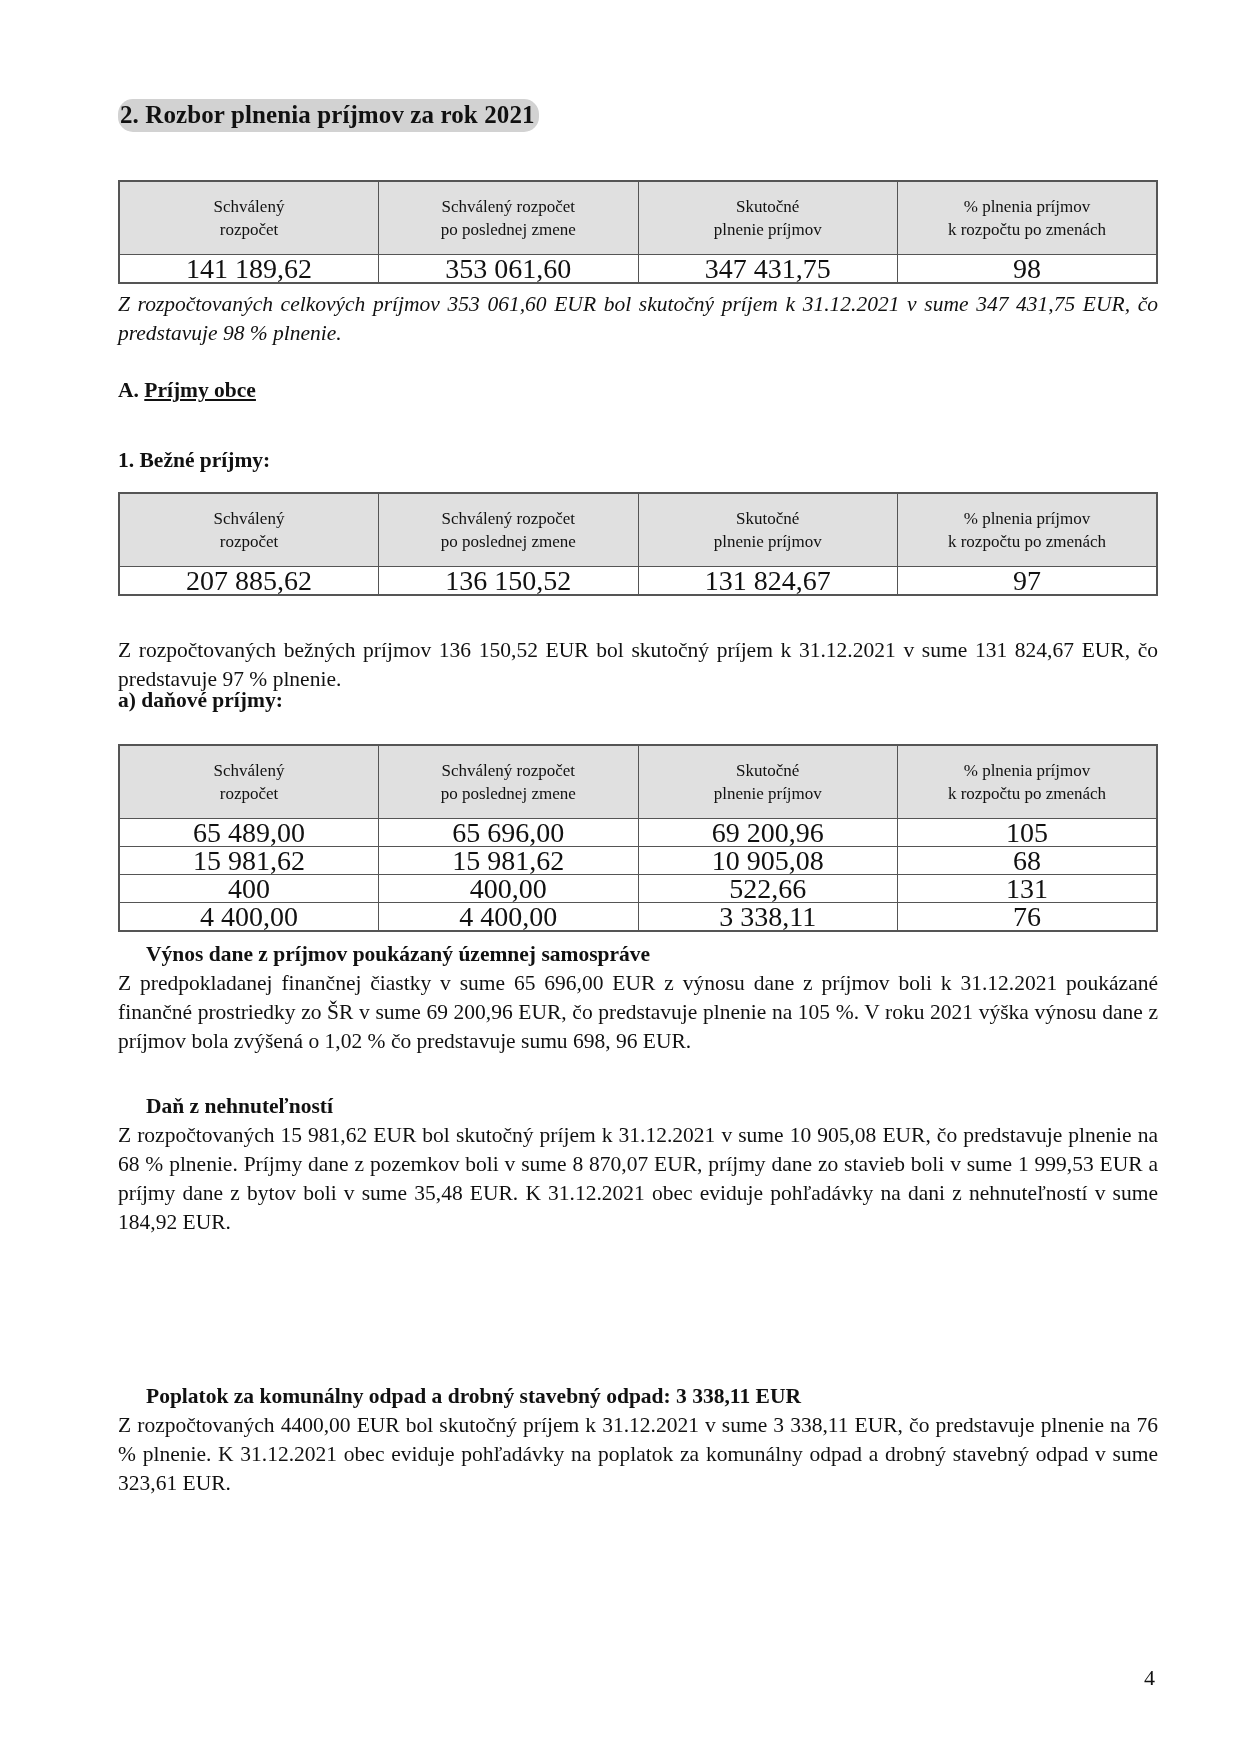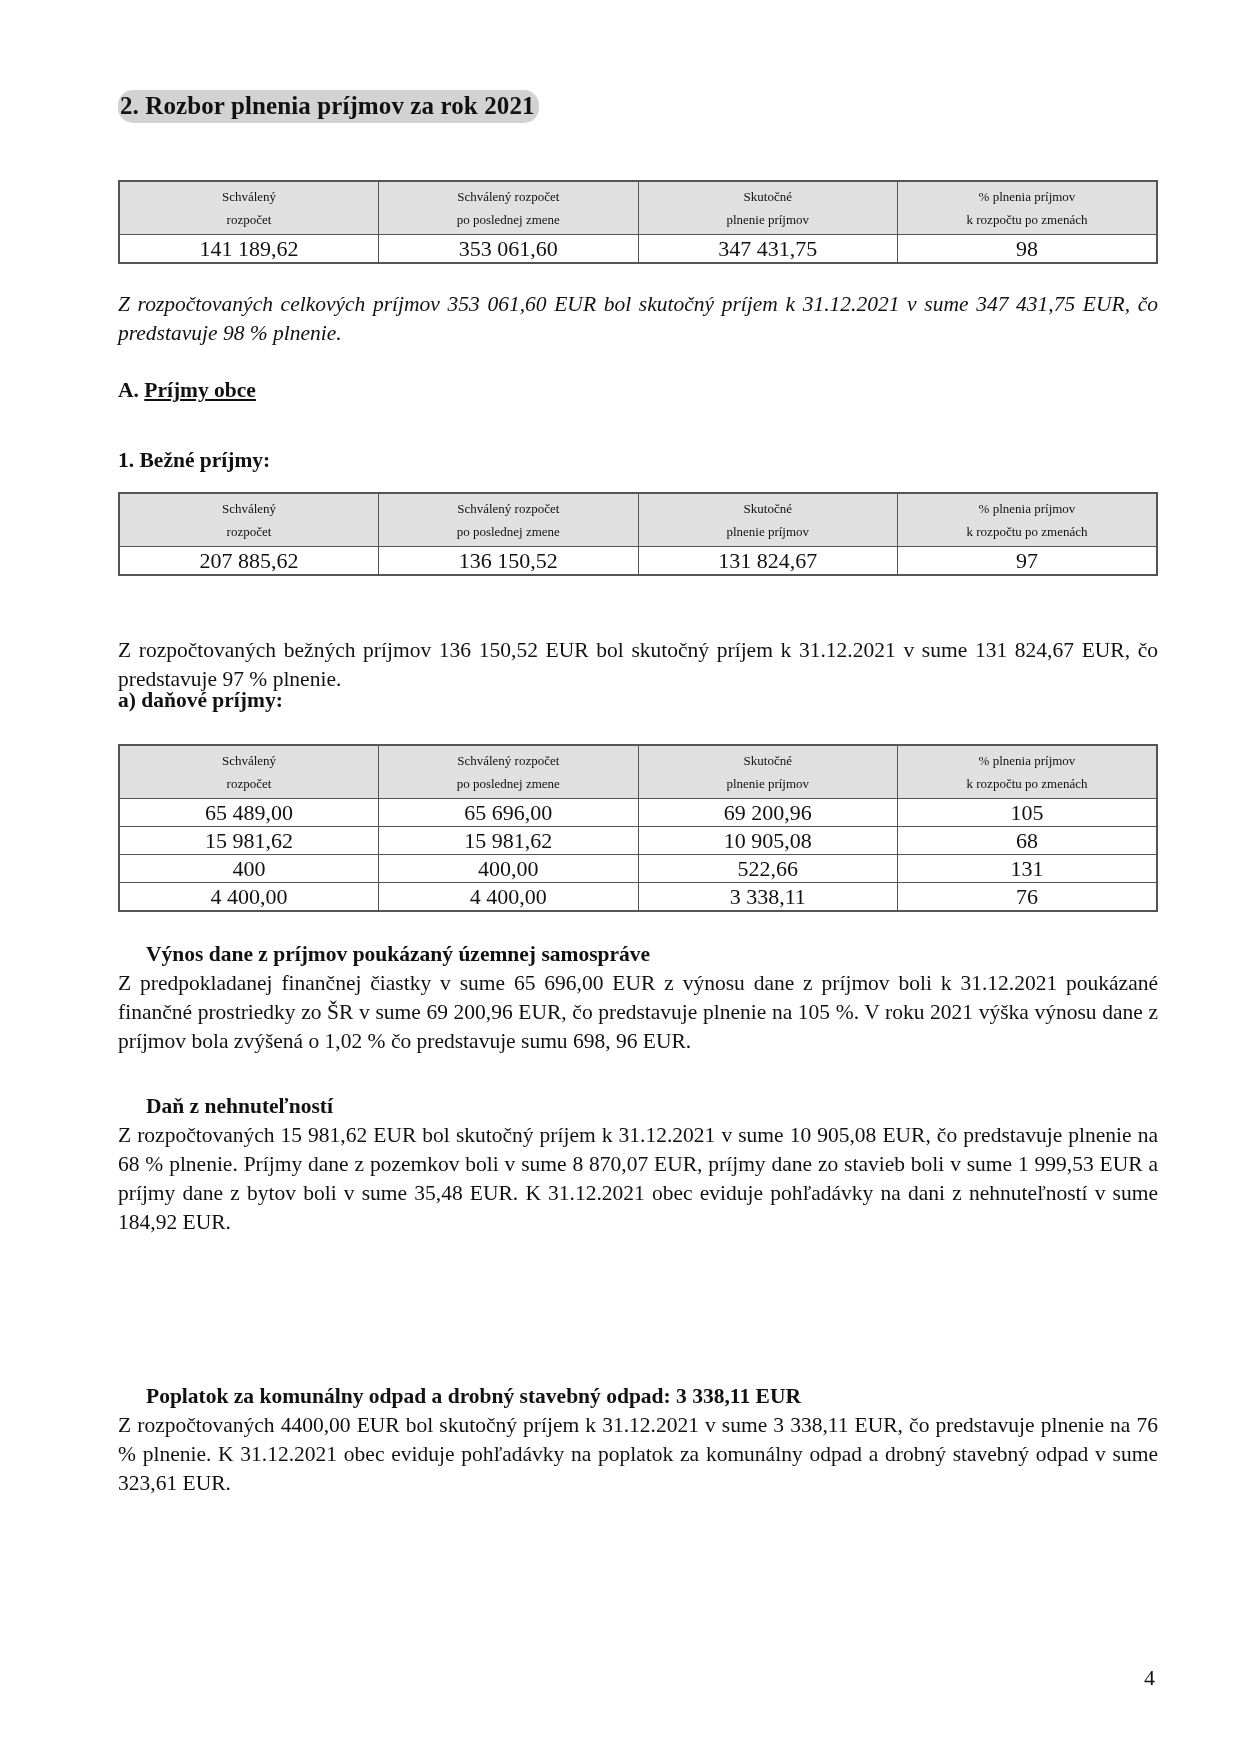--- a/index.html
+++ b/index.html
@@ -1,25 +1,25 @@
 <!DOCTYPE html>
 <html><head>
 <meta charset="utf-8">
 <style>
   html, body { margin: 0; padding: 0; background: #ffffff; }
   body { width: 1240px; height: 1754px; position: relative; overflow: hidden;
          font-family: "Liberation Serif", "DejaVu Serif", serif; color: #111; }
   .page { position: absolute; left: 118px; top: 0; width: 1040px; }
-  .title { position: absolute; top: 90px; left: 0; font-size: 25px; font-weight: bold;
+  .title { position: absolute; top: 99px; left: 0; font-size: 25px; font-weight: bold;
            background: #d2d2d2; padding: 2px 4px 3px 2px; letter-spacing: 0.1px; border-radius: 15px; }
   table.budget { position: absolute; left: 0; width: 1040px; border-collapse: collapse;
                  border: 2px solid #555; table-layout: fixed; }
-  table.budget th { background: #e0e0e0; font-weight: normal; font-size: 13px; line-height: 23px;
-                    border: 1.5px solid #555; padding: 3px 2px; text-align: center; }
-  table.budget td { font-size: 22px; line-height: 27px; border: 1.5px solid #555; text-align: center;
+  table.budget th { background: #e0e0e0; font-weight: normal; font-size: 17px; line-height: 23px;
+                    border: 1.5px solid #555; padding: 13px 2px; text-align: center; }
+  table.budget td { font-size: 28px; line-height: 27px; border: 1.5px solid #555; text-align: center;
                     padding: 0 10px; height: 27px; }
   .para { position: absolute; left: 0; width: 1040px; font-size: 21.5px; line-height: 29px;
           text-align: justify; text-align-last: left; }
   .heading { position: absolute; left: 0; font-size: 21.5px; font-weight: bold; }
   .u { text-decoration: underline; text-align: center; }
   .sub-heading { font-weight: bold; display: block; margin-left: 28px; }
   .pageno { position: absolute; left: 1144px; top: 1665px; font-size: 22px; }
 </style>
 </head>
 <body>

